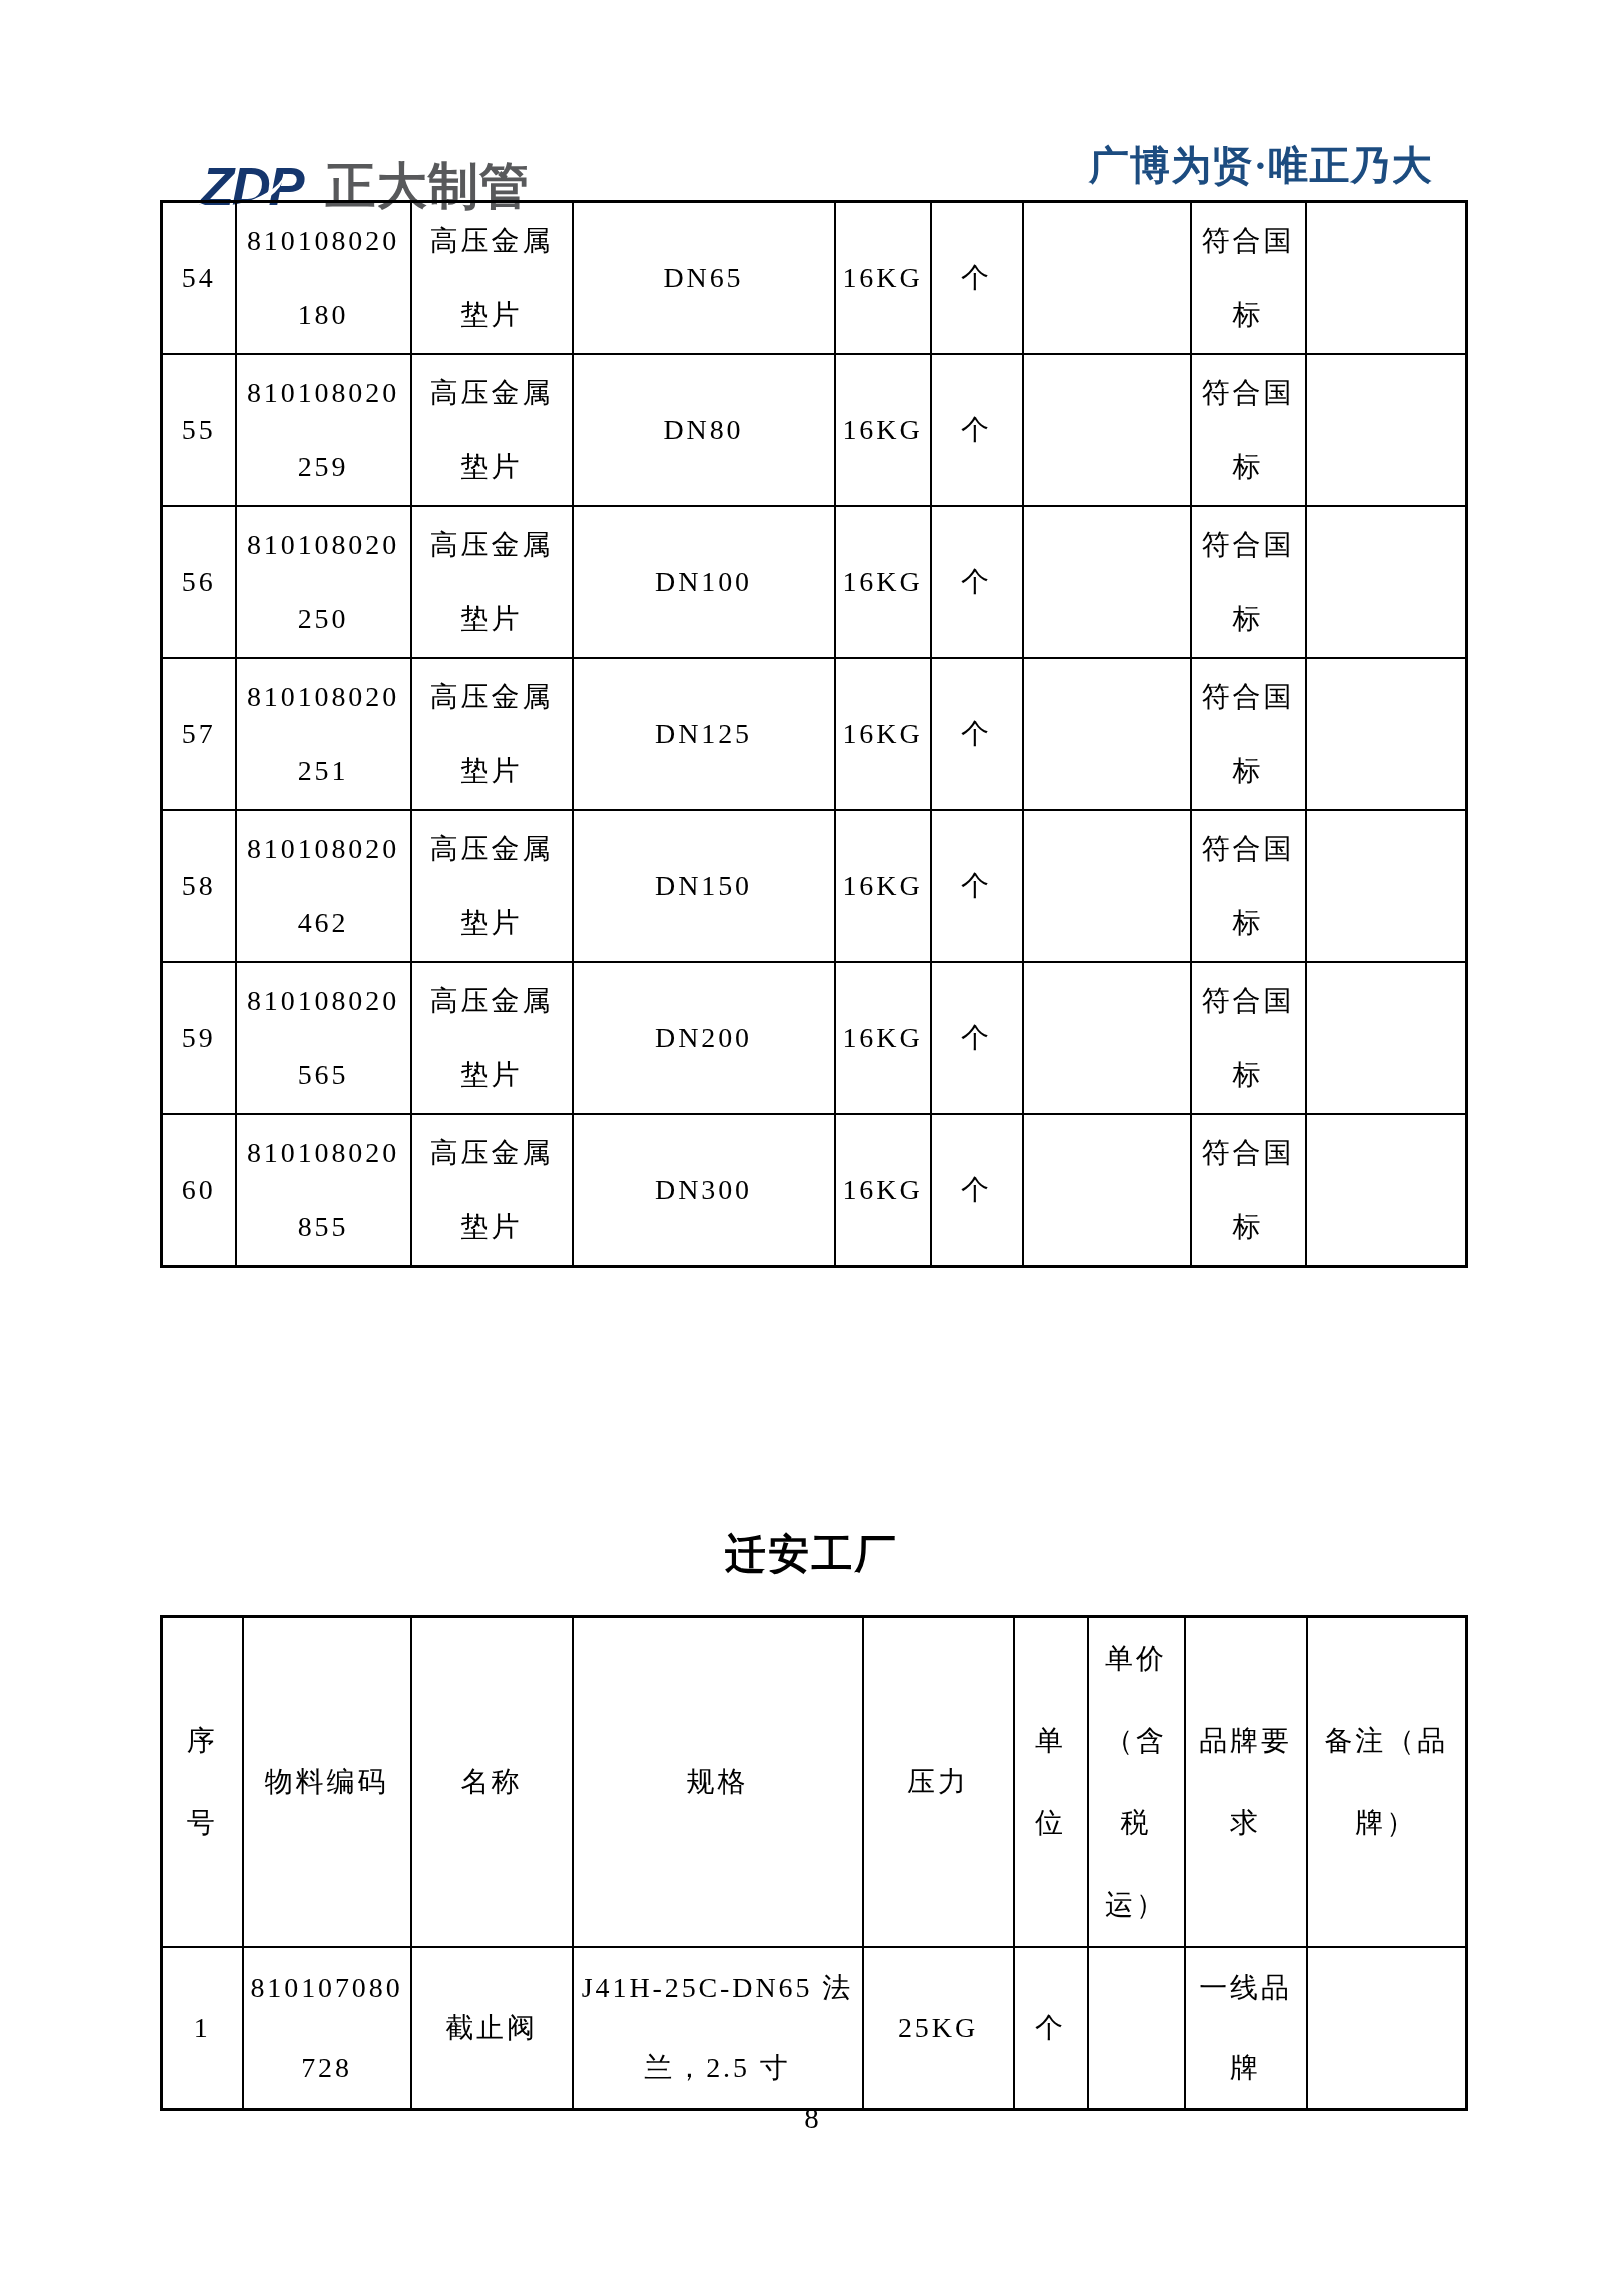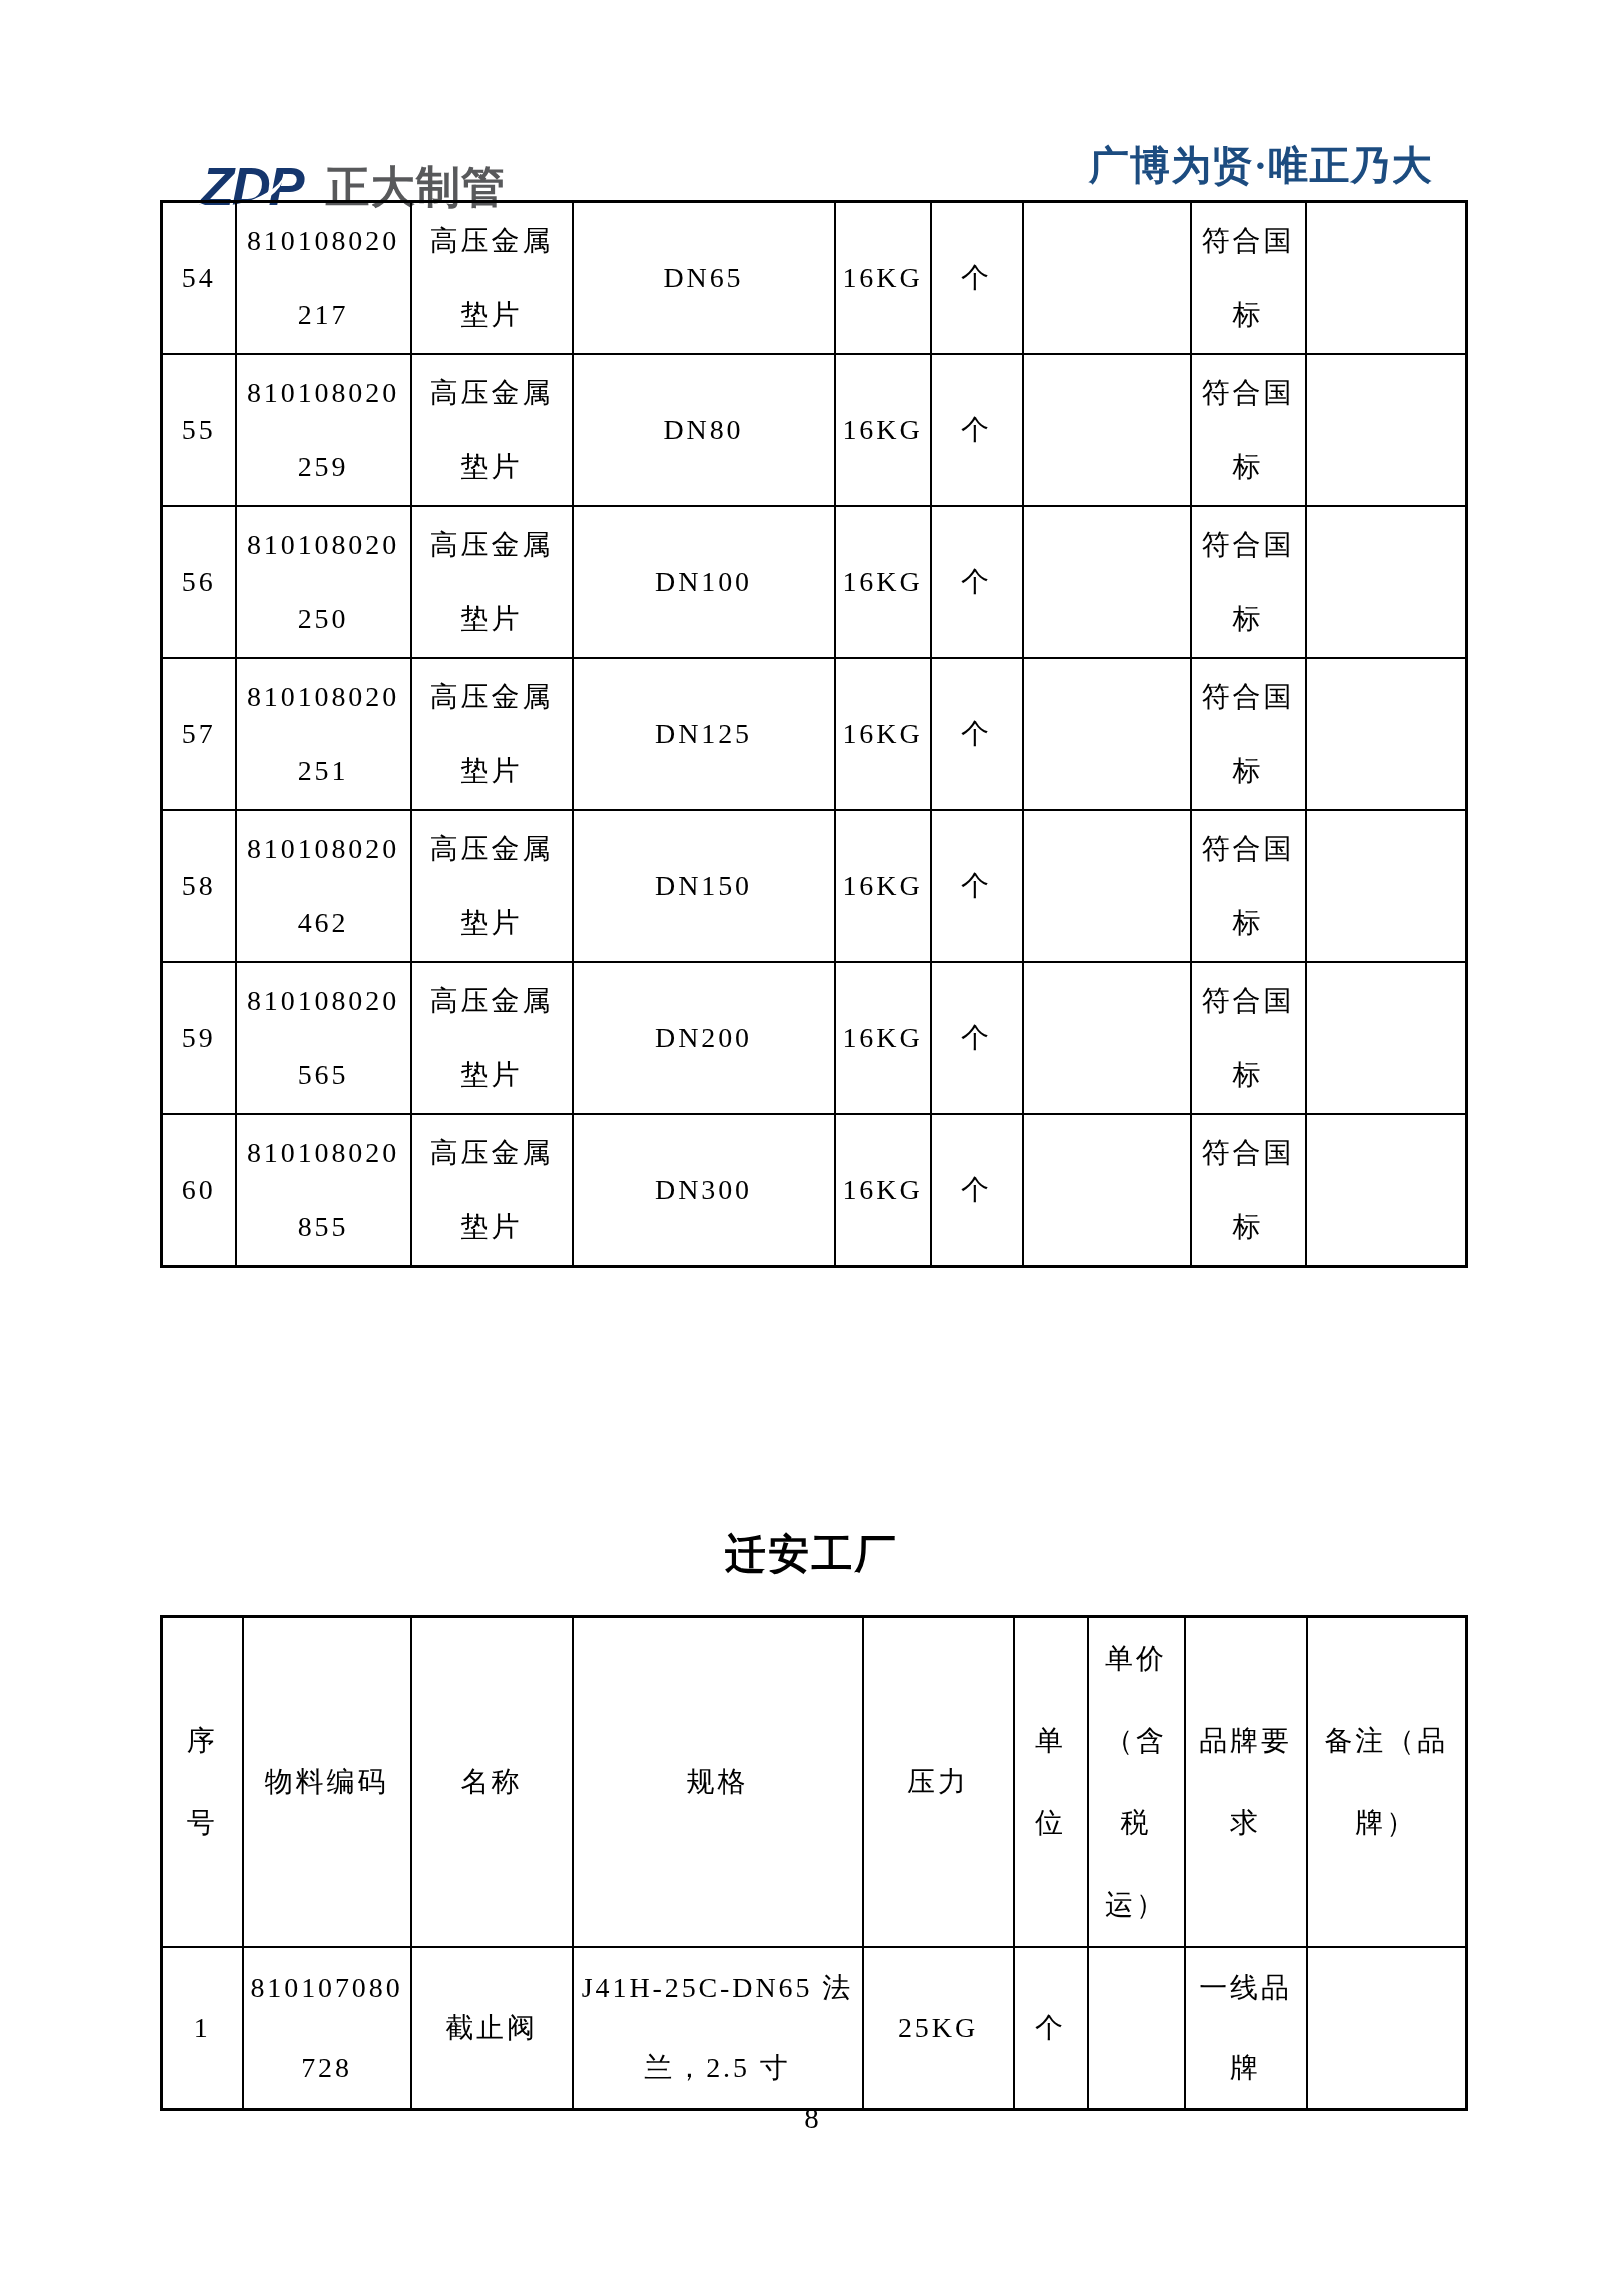--- a/index.html
+++ b/index.html
@@ -27,21 +27,21 @@
     position:absolute;left:-8.2px;bottom:2.3px;
     width:92px;height:43px;
     border-bottom:6.4px solid #ffffff;
     border-radius:50%;
     transform:rotate(-16deg);
     pointer-events:none;
   }
   .logo-cn{
     font-family:"Liberation Sans",sans-serif;
     font-weight:bold;
-    font-size:44px;line-height:49px;
+    font-size:50px;line-height:49px;
     letter-spacing:1.2px;
     color:var(--company-gray,#58595b);
   }
   .slogan{
     position:absolute;right:30px;top:9.4px;
     font-size:40px;line-height:36px;
     font-weight:bold;
     letter-spacing:1.2px;
     color:var(--slogan-blue,#1c4c80);
   }
@@ -111,21 +111,21 @@
       <col style="width: 115px;">
       <col style="width: 161px;">
     </colgroup>
     <tbody>
       <tr class="data-row">
         <td>
           <div class="ln">54</div>
         </td>
         <td>
           <div class="ln">810108020</div>
-          <div class="ln">217</div>
+          <div class="ln">180</div>
         </td>
         <td>
           <div class="ln">高压金属</div>
           <div class="ln">垫片</div>
         </td>
         <td>
           <div class="ln">DN65</div>
         </td>
         <td>
           <div class="ln">16KG</div>

